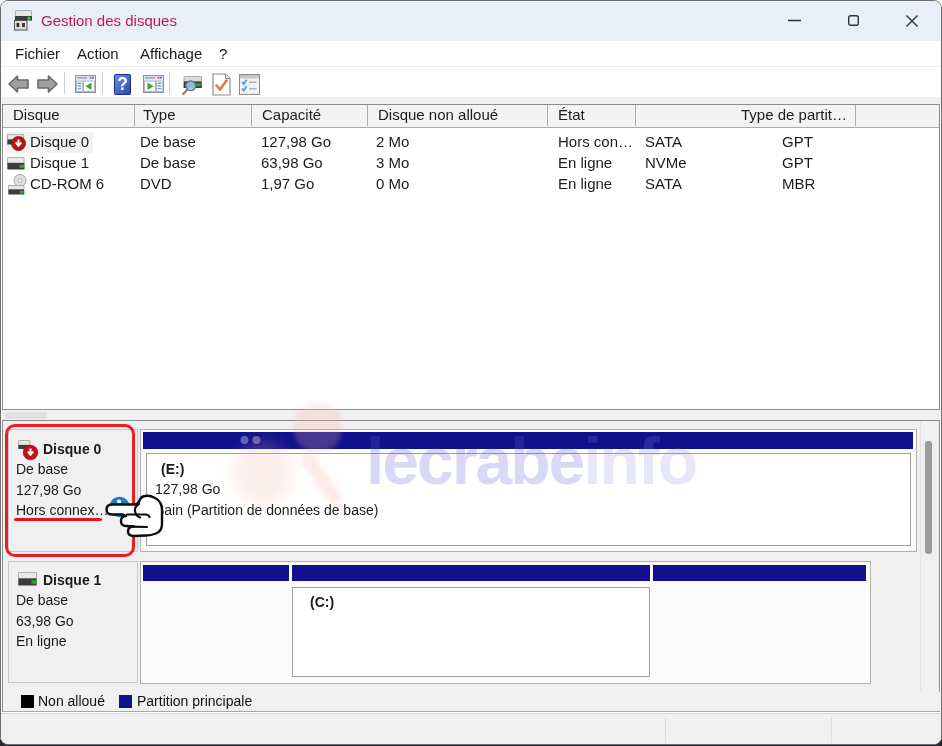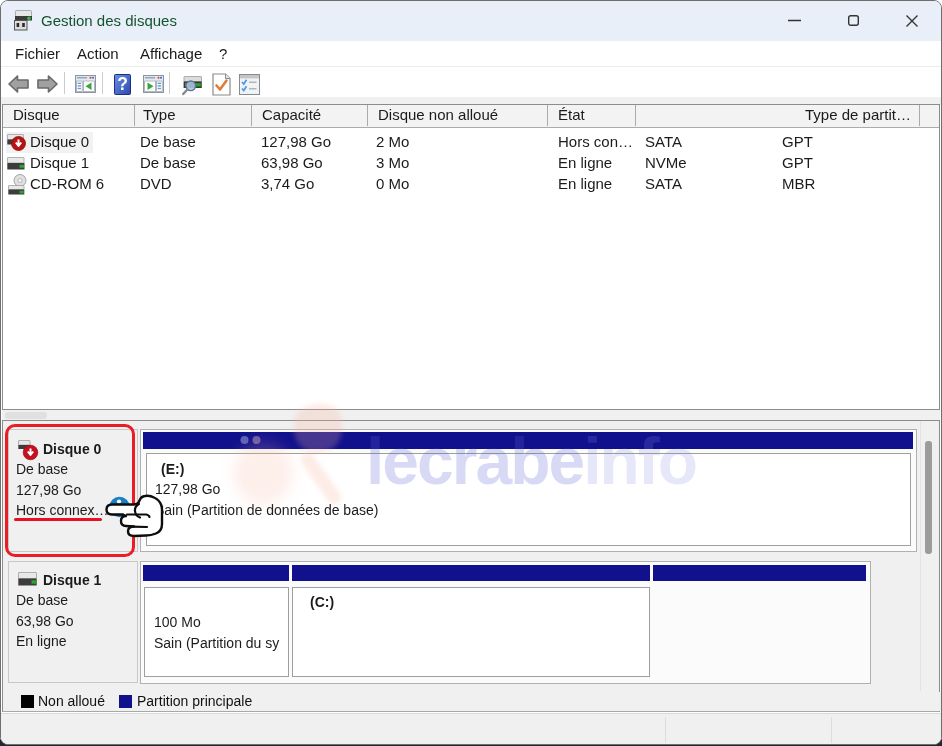--- a/index.html
+++ b/index.html
@@ -5,21 +5,21 @@
 * { margin:0; padding:0; box-sizing:border-box; }
 html,body { width:942px; height:746px; overflow:hidden; background:#ffffff;
   font-family:"Liberation Sans", sans-serif; }
 #stage { position:relative; width:942px; height:746px; }
 #darkbottom { position:absolute; left:0; right:0; bottom:0; height:7px; background:#262633; }
 #win { position:absolute; left:0; top:0; width:942px; height:745px;
   border:1px solid #6e6e6e; border-radius:8px; overflow:hidden; background:#ffffff; }
 .abs { position:absolute; }
 
 #titlebar { position:absolute; left:0; top:0; width:100%; height:40px; background:#e9eff9; }
-#title { position:absolute; left:40px; top:11px; font-size:15px; color:#14532d; }
+#title { position:absolute; left:40px; top:11px; font-size:15px; color:#be185d; }
 
 #menubar { position:absolute; left:0; top:40px; width:100%; height:26px; background:#ffffff;
   border-bottom:1px solid #ececec; font-size:15px; color:#191919; }
 #menubar span { position:absolute; top:4px; }
 
 #toolbar { position:absolute; left:0; top:67px; width:100%; height:29px; background:#ffffff; }
 .tsep { position:absolute; top:4px; width:1px; height:22px; background:#cccccc; }
 
 #underbar { position:absolute; left:0; top:96px; width:100%; height:8px; background:#f0f0f0; }
 
@@ -183,21 +183,21 @@
           </div>
       <div class="hcell" style="left:249px;width:116px">
             <span>Capacité</span>
           </div>
       <div class="hcell" style="left:365px;width:180px">
             <span>Disque non alloué</span>
           </div>
       <div class="hcell" style="left:545px;width:88px">
             <span>État</span>
           </div>
-      <div class="hcell" style="left:792px;width:125px">
+      <div class="hcell" style="left:728px;width:125px">
             <span>Type de partit…</span>
           </div>
       <div class="hcell" style="left:893px;width:43px;border-right:none">
             <span></span>
           </div>
     </div>
     <div class="lrow" style="top:27px">
       <div style="position:absolute;left:3px;top:0px;width:87px;height:21px;background:#f2f2f2"></div>
       <svg class="abs" style="left:4px;top:2px" width="20" height="18" viewBox="0 0 20 18">
         <rect x="0.5" y="0.5" width="16" height="5" rx="0.5" fill="#e8e8e8" stroke="#a0a0a0" stroke-width="0.8"></rect>
@@ -231,21 +231,21 @@
       <svg class="abs" style="left:5px;top:0px" width="20" height="21" viewBox="0 0 20 21">
         <circle cx="12" cy="6.5" r="6" fill="#e0e0e0" stroke="#9a9a9a" stroke-width="0.9"></circle>
         <circle cx="12" cy="6.5" r="2.6" fill="#c4c4c4"></circle>
         <circle cx="12" cy="6.5" r="1.2" fill="#ffffff"></circle>
         <rect x="0.5" y="11.5" width="15.5" height="4" rx="0.5" fill="#e8e8e8" stroke="#a0a0a0" stroke-width="0.8"></rect>
         <rect x="0.3" y="15.5" width="16" height="5" fill="#3c3c3c"></rect>
         <rect x="11.5" y="16.8" width="4.3" height="2.6" fill="#2aa52a"></rect>
       </svg>
       <span style="left:27px">CD-ROM 6</span>
       <span style="left:137px">DVD</span>
-      <span style="left:258px">3,74 Go</span>
+      <span style="left:258px">1,97 Go</span>
       <span style="left:373px">0 Mo</span>
       <span style="left:555px">En ligne</span>
       <span style="left:642px">SATA</span>
       <span style="left:779px">MBR</span>
     </div>
   </div>
   <div id="splitter">
         <div id="hthumb"></div>
       </div>
   <div id="botpane">
@@ -278,24 +278,20 @@
       </svg>
       <div style="position:absolute;left:34px;top:10px" class="dname">Disque 1</div>
       <div style="position:absolute;left:7px;top:30px">De base</div>
       <div style="position:absolute;left:7px;top:51px">63,98 Go</div>
       <div style="position:absolute;left:7px;top:71px">En ligne</div>
     </div>
     <div class="graphrow" style="left:137px;top:140px;width:731px;height:123px;"></div>
     <div class="band" style="left:140px;top:144px;width:146px;height:16px;"></div>
     <div class="band" style="left:289px;top:144px;width:358px;height:16px;"></div>
     <div class="band" style="left:650px;top:144px;width:213px;height:16px;"></div>
-    <div class="pbox" style="left:141px;top:166px;width:145px;height:90px;">
-      <div style="left:9px;top:26px">100 Mo</div>
-      <div style="left:9px;top:47px">Sain (Partition du sy</div>
-    </div>
     <div class="pbox" style="left:289px;top:166px;width:358px;height:90px;">
       <div style="left:17px;top:6px;font-weight:bold">(C:)</div>
     </div>
     <div id="vsb">
           <div id="vthumb"></div>
         </div>
     <div id="legend">
       <div class="lsq" style="left:10px;background:#000000"></div>
       <span style="position:absolute;left:27px;top:1px">Non alloué</span>
       <div class="lsq" style="left:108px;background:#11118d"></div>

